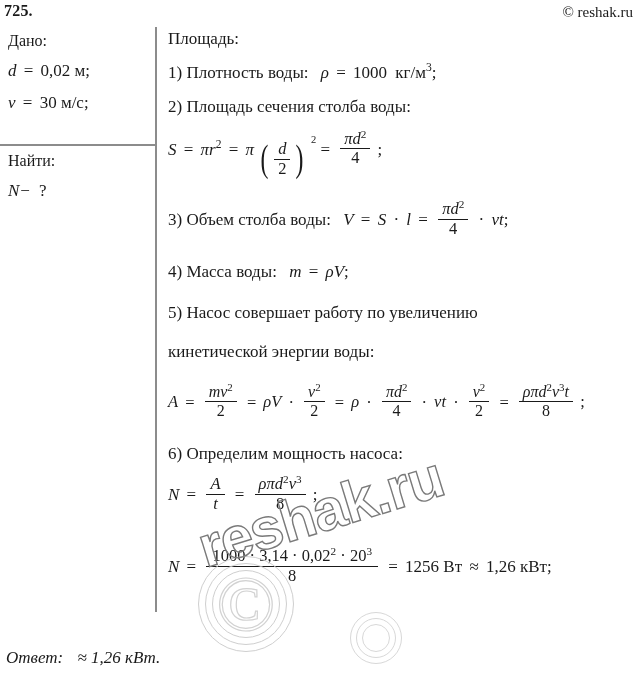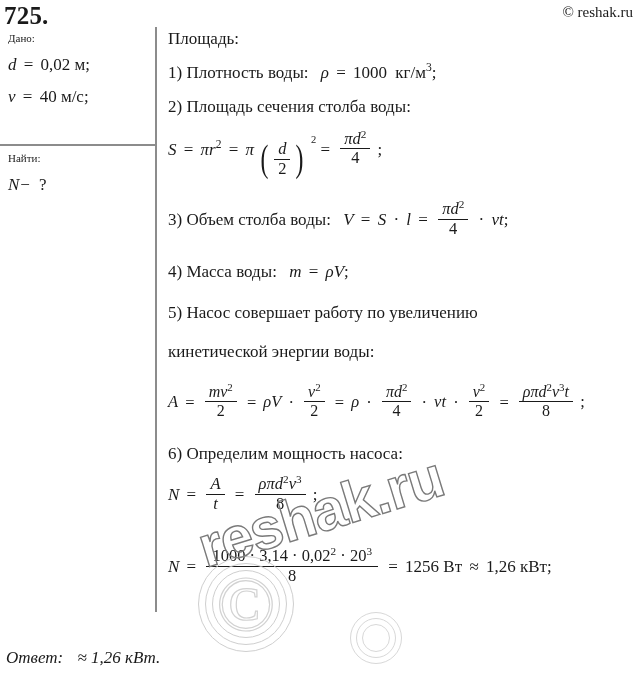--- a/index.html
+++ b/index.html
@@ -20,21 +20,21 @@
     position: relative;
     width: 639px;
     height: 674px;
   }
 
   
   .task-number {
     position: absolute;
     left: 4px;
     top: 2px;
-    font-size: 25px;
+    font-size: 16px;
     font-weight: bold;
     letter-spacing: 0.2px;
   }
   .site-mark {
     position: absolute;
     right: 6px;
     top: 4px;
     font-size: 15px;
     color: #1a1a1a;
     white-space: nowrap;
@@ -65,21 +65,21 @@
     top: 32px;
     width: 140px;
   }
   .find {
     position: absolute;
     left: 8px;
     top: 152px;
     width: 140px;
   }
   .lbl {
-    font-size: 11px;
+    font-size: 16px;
     margin-bottom: 11px;
     white-space: nowrap;
   }
   .gv {
     font-size: 17px;
     margin-bottom: 12px;
     white-space: nowrap;
   }
 
   
@@ -222,21 +222,21 @@
     <div class="lbl">Дано:</div>
     <div class="gv">
       <span class="mi">d</span>
       <span class="op">=</span>
       <span class="mn">0,02</span>
       <span class="mn">м;</span>
     </div>
     <div class="gv">
       <span class="mi">v</span>
       <span class="op">=</span>
-      <span class="mn">40</span>
+      <span class="mn">30</span>
       <span class="mn">м/с;</span>
     </div>
   </div>
 
   <div class="find">
     <div class="lbl">Найти:</div>
     <div class="gv">
       <span class="mi">N−</span>
       <span class="mn" style="padding-left:4px">?</span>
     </div>

